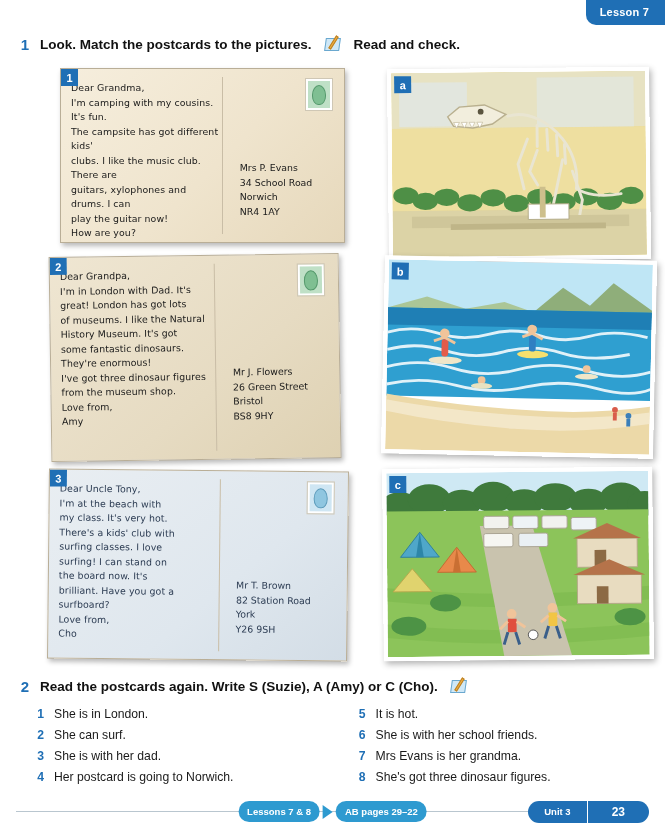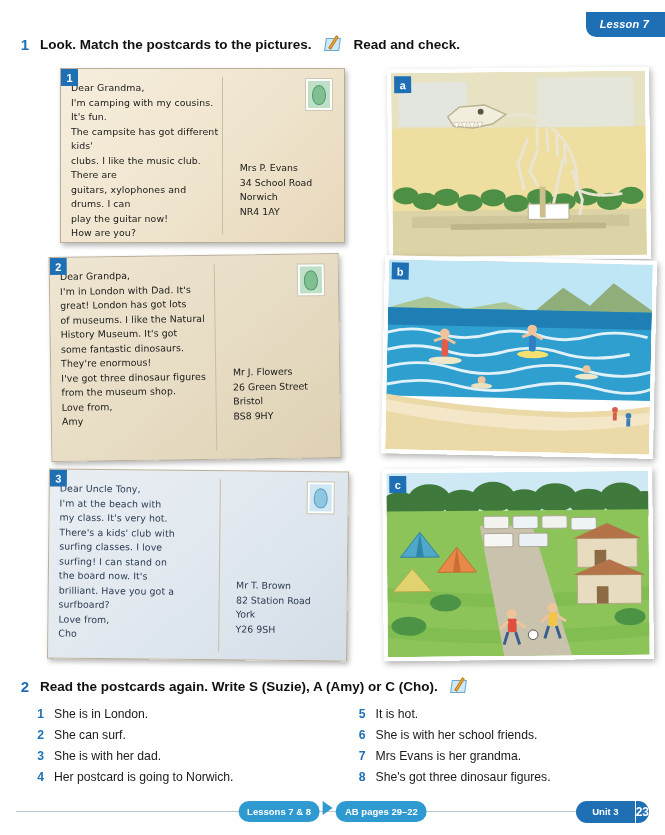--- a/index.html
+++ b/index.html
@@ -8,28 +8,27 @@
     width: 665px; height: 835px;
     background: #ffffff;
     font-family: "Liberation Sans", sans-serif;
     color: #1a1a1a;
     position: relative;
     overflow: hidden;
   }
 
   
   .lesson-tab {
-    position: absolute; top: 12px; right: 0;
+    position: absolute; top: 0; right: 0;
     background: #1f6fb5;
     color: #ffffff;
     font-size: 11px; font-weight: bold;
     padding: 6px 16px 7px 14px;
     border-bottom-left-radius: 10px;
     letter-spacing: .2px;
-    font-style: italic;
   }
 
   
   .act1-head {
     position: absolute; top: 36px; left: 18px; right: 14px;
     display: flex; align-items: center; gap: 8px;
   }
   .act-num {
     color: #1f6fb5; font-weight: bold; font-size: 15px;
     width: 14px; text-align: center;
@@ -139,41 +138,41 @@
     position:absolute; left: 16px; right: 16px; top: 10px; height: 1px;
     background: #b9c6cf;
   }
   .foot-left {
     position:absolute; left: 16px; top: 0;
     background:#f07d22; color:#fff; font-size:9.5px; font-weight:bold;
     padding: 5px 10px; border-radius: 11px;
   }
   .foot-mid {
     position:absolute; left: 50%; transform: translateX(-50%); top: 0;
-    display:flex; gap: 0;
+    display:flex; align-items:center; gap: 0;
   }
   .chip {
     background:#2e9ad0; color:#fff; font-size:9.5px; font-weight:bold;
     padding:5px 9px; border-radius: 11px;
   }
   .chip.sec { background:#2e9ad0; }
   .arrow {
     width:0; height:0; border-top:7px solid transparent; border-bottom:7px solid transparent;
     border-left: 10px solid #2e9ad0; margin: 0 3px;
   }
   .foot-right {
     position:absolute; right: 16px; top: 0; display:flex; align-items:stretch;
   }
   .unit-chip {
     background:#1f6fb5; color:#fff; font-size:9.5px; font-weight:bold;
     padding:5px 16px; border-radius: 11px 0 0 11px;
   }
   .page-num {
     background:#1f6fb5; color:#fff; font-size:12px; font-weight:bold;
-    padding:4px 0; border-radius: 0 11px 11px 0; border-left:1px solid #ffffff;
+    padding:4px 24px; border-radius: 0 11px 11px 0; border-left:1px solid #ffffff;
   }
 </style>
 </head>
 <body>
 
 <div class="lesson-tab">Lesson 7</div>
 
 <div class="act1-head">
   <span class="act-num">1</span>
   <span class="act-text">Look. Match the postcards to the pictures.</span>

